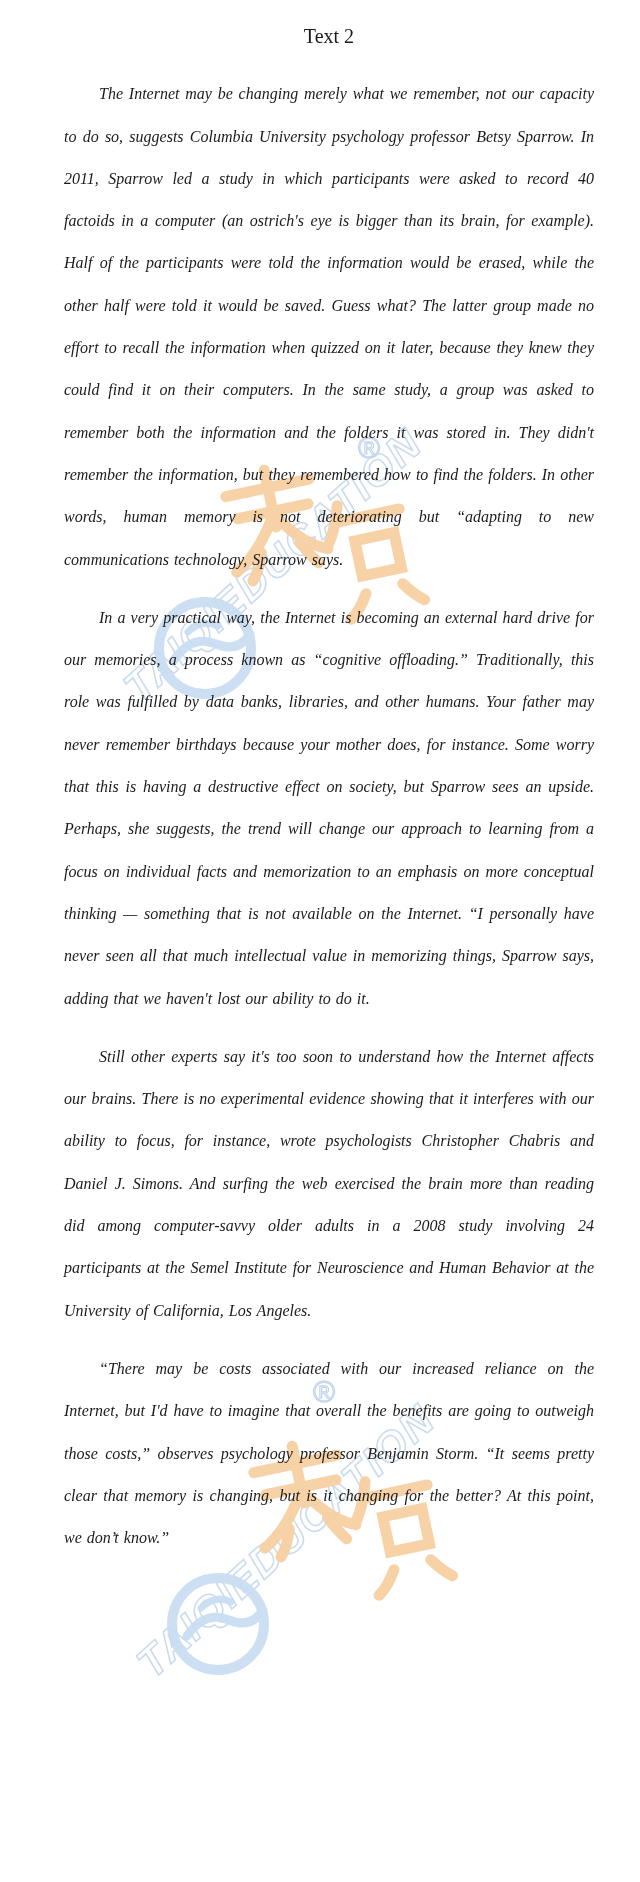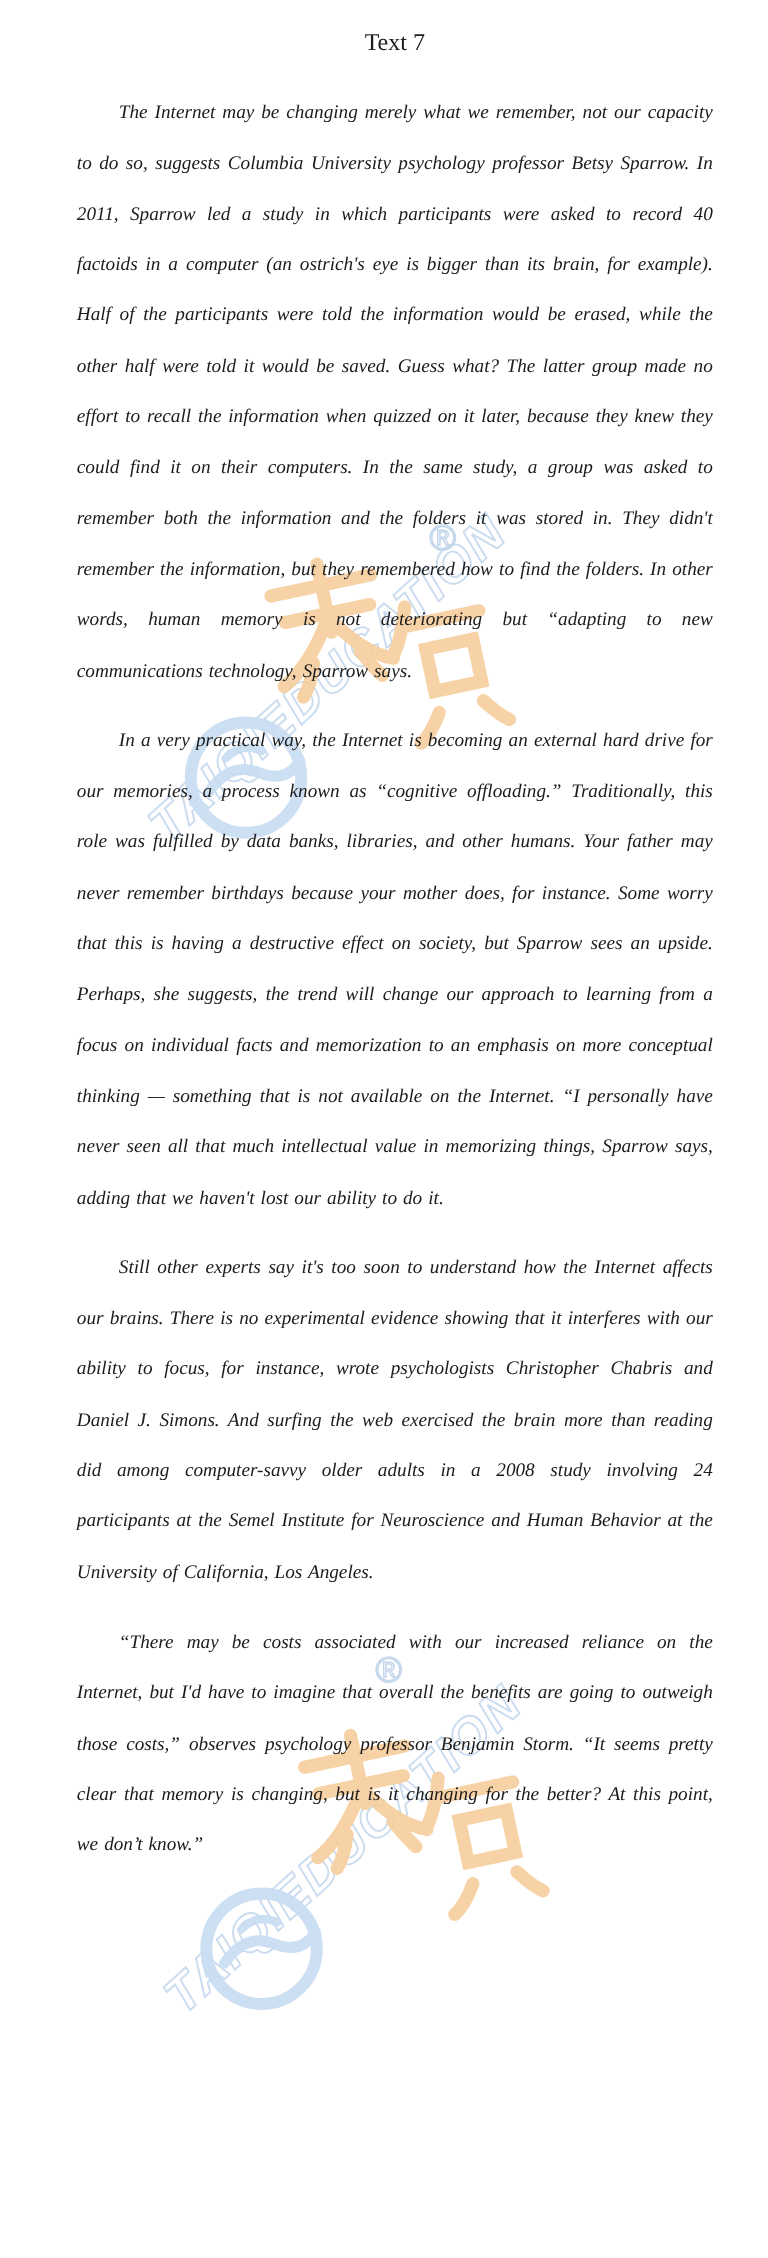--- a/index.html
+++ b/index.html
@@ -75,21 +75,21 @@
         <path d="M238 136 h64"></path>
         <path d="M252 158 h40 v36 h-40 z"></path>
         <path d="M252 212 q-10 16 -20 22"></path>
         <path d="M290 210 q10 14 18 20"></path>
       </g>
       <text x="200" y="34" font-family="Liberation Sans, sans-serif" font-size="30" fill="none" stroke="#8fb4dc" stroke-width="1.2">®</text>
     </svg>
   </div>
 
   <div class="doc">
-    <h1 class="doc-title">Text 7</h1>
+    <h1 class="doc-title">Text 2</h1>
     <div class="doc-paragraphs">
 
         <p>The Internet may be changing merely what we remember, not our capacity to do so, suggests Columbia University psychology professor Betsy Sparrow. In 2011, Sparrow led a study in which participants were asked to record 40 factoids in a computer (an ostrich's eye is bigger than its brain, for example). Half of the participants were told the information would be erased, while the other half were told it would be saved. Guess what? The latter group made no effort to recall the information when quizzed on it later, because they knew they could find it on their computers. In the same study, a group was asked to remember both the information and the folders it was stored in. They didn't remember the information, but they remembered how to find the folders. In other words, human memory is not deteriorating but “adapting to new communications technology, Sparrow says.</p>
 
         <p>In a very practical way, the Internet is becoming an external hard drive for our memories, a process known as “cognitive offloading.” Traditionally, this role was fulfilled by data banks, libraries, and other humans. Your father may never remember birthdays because your mother does, for instance. Some worry that this is having a destructive effect on society, but Sparrow sees an upside. Perhaps, she suggests, the trend will change our approach to learning from a focus on individual facts and memorization to an emphasis on more conceptual thinking — something that is not available on the Internet. “I personally have never seen all that much intellectual value in memorizing things, Sparrow says, adding that we haven't lost our ability to do it.</p>
 
         <p>Still other experts say it's too soon to understand how the Internet affects our brains. There is no experimental evidence showing that it interferes with our ability to focus, for instance, wrote psychologists Christopher Chabris and Daniel J. Simons. And surfing the web exercised the brain more than reading did among computer-savvy older adults in a 2008 study involving 24 participants at the Semel Institute for Neuroscience and Human Behavior at the University of California, Los Angeles.</p>
 
         <p>“There may be costs associated with our increased reliance on the Internet, but I'd have to imagine that overall the benefits are going to outweigh those costs,” observes psychology professor Benjamin Storm. “It seems pretty clear that memory is changing, but is it changing for the better? At this point, we don’t know.”</p>
       </div>

